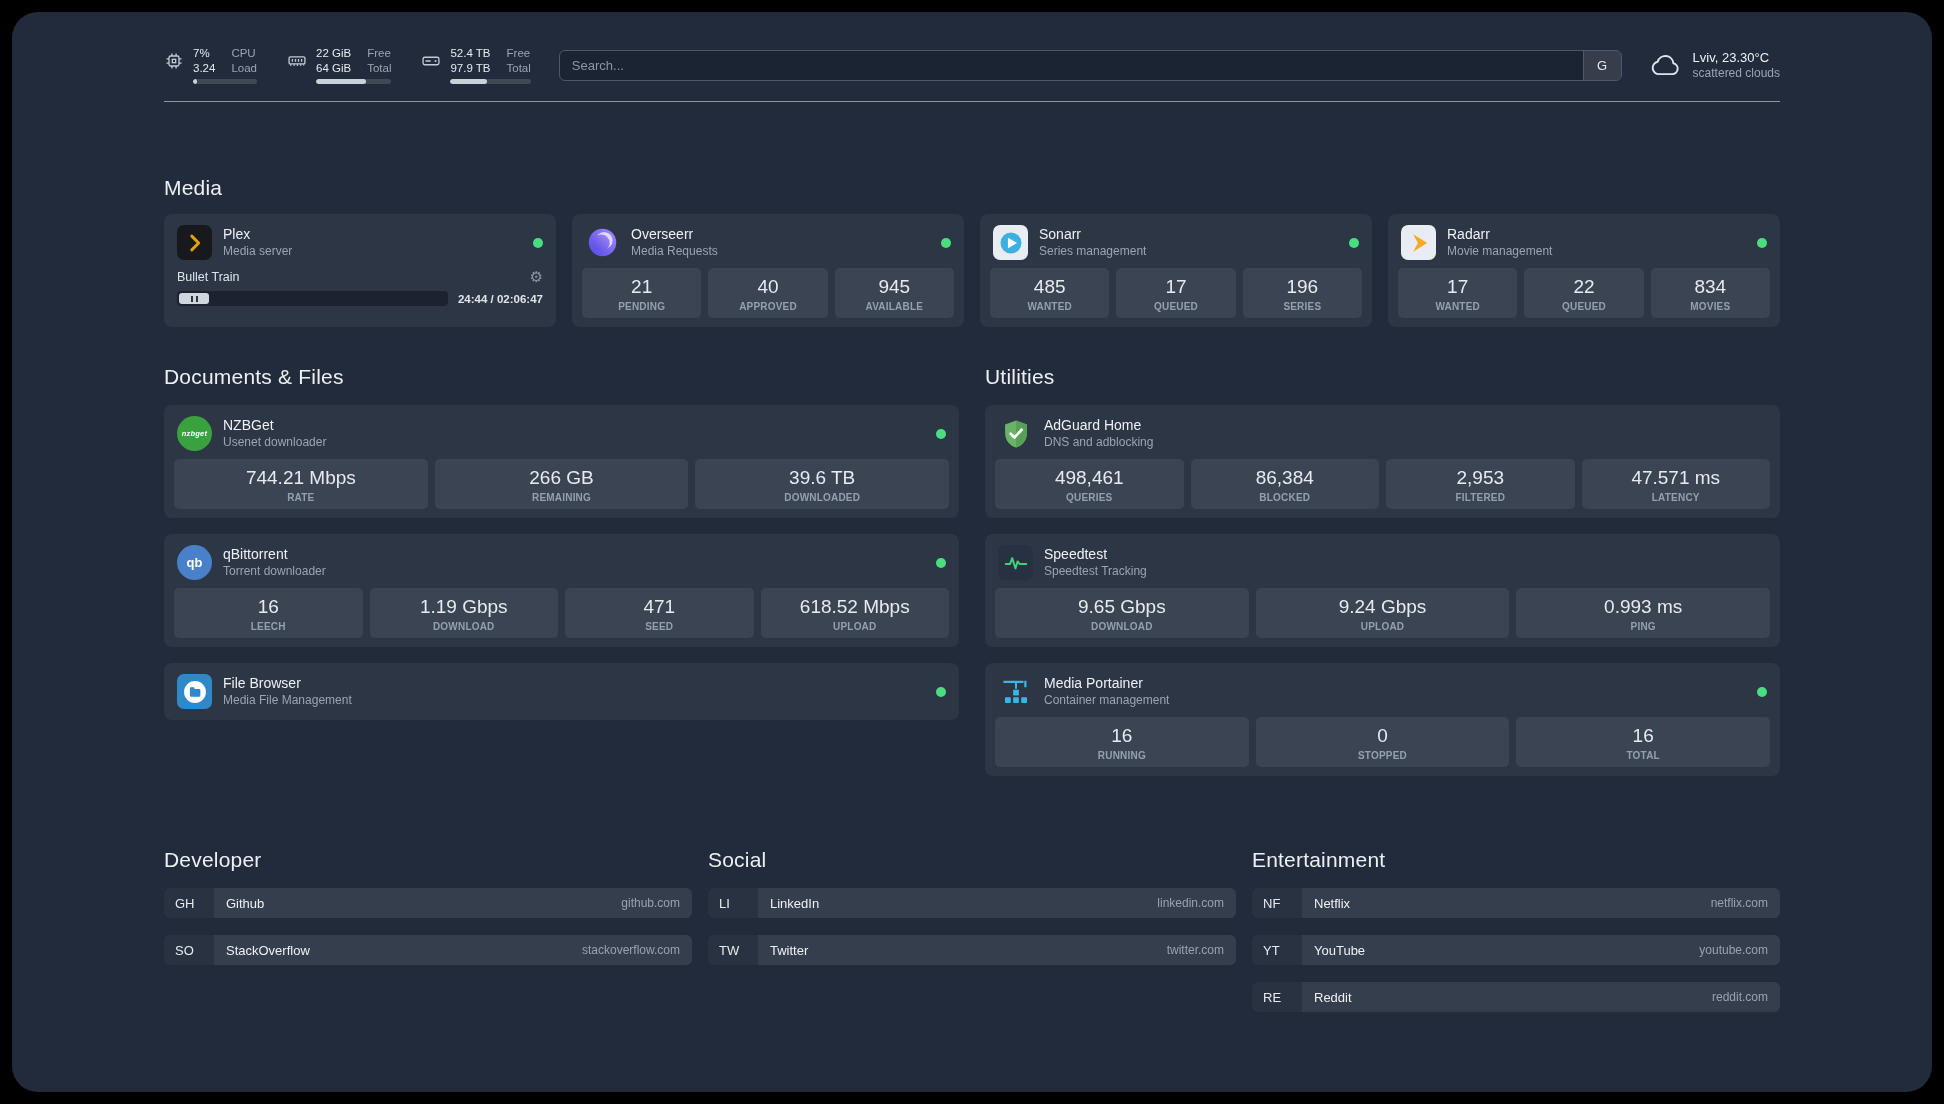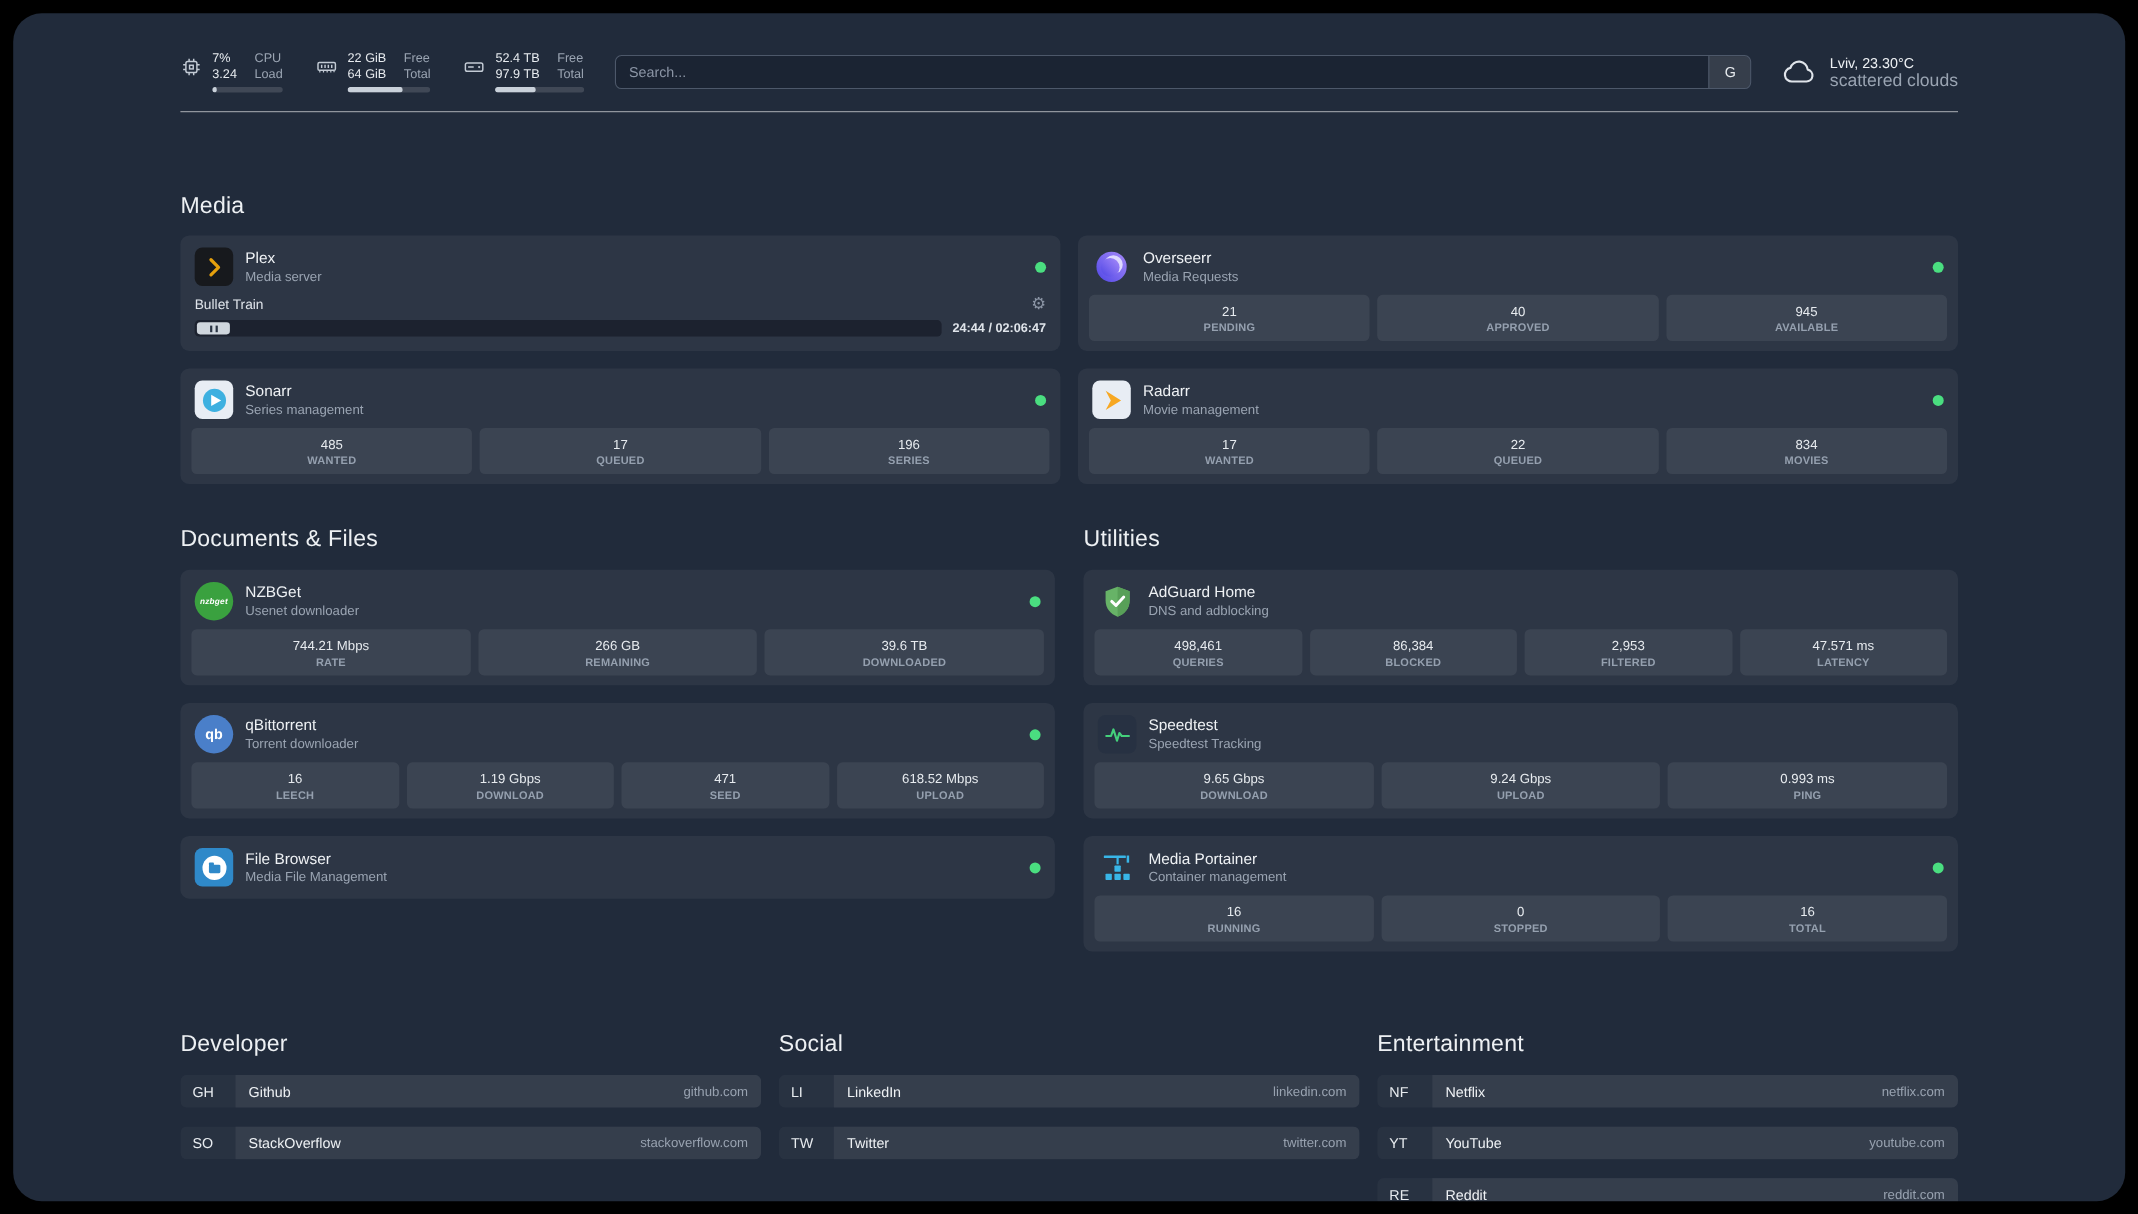--- a/index.html
+++ b/index.html
@@ -31,45 +31,45 @@
   .searchwrap { flex: 1; display: flex; align-items: stretch; height: 31px;
     border: 1px solid #4d586a; border-radius: 6px; background: rgba(10,16,26,.25); overflow: hidden; }
   .searchwrap input { flex: 1; background: transparent; border: 0; outline: 0; color: #d6dbe1;
     font-size: 13px; padding: 0 12px; font-family: inherit; }
   .searchwrap input::placeholder { color: #8b95a5; }
   .provider { width: 38px; background: rgba(255,255,255,.12); border: 0; border-left: 1px solid #4d586a;
     color: #e7ebef; font-size: 13px; cursor: pointer; font-family: inherit; }
 
   .weather { display: flex; align-items: center; gap: 11px; }
   .weather-loc { font-size: 13px; color: #eef1f4; line-height: 16px; }
-  .weather-cond { font-size: 16px; color: #9aa4b2; line-height: 15px; }
+  .weather-cond { font-size: 12px; color: #9aa4b2; line-height: 15px; }
 
   .divider { border: 0; border-top: 1.5px solid rgba(255,255,255,.5); margin-top: 17px; }
 
   
   h2 { font-size: 21px; font-weight: 400; color: #edf0f3; letter-spacing: .2px; }
   .media-section { margin-top: 74px; }
-  .cards4 { display: grid; grid-template-columns: repeat(2, 1fr); gap: 16px; margin-top: 14px; }
+  .cards4 { display: grid; grid-template-columns: repeat(4, 1fr); gap: 16px; margin-top: 14px; }
   .twocol { display: grid; grid-template-columns: 1fr 1fr; gap: 26px; margin-top: 38px; }
   .twocol h2 { margin-bottom: 16px; }
   .col .card { margin-bottom: 16px; }
 
   
   .card { background: rgba(255,255,255,.055); border-radius: 8px; padding: 9px 10px; }
   .card-head { display: flex; align-items: center; gap: 11px; padding: 2px 3px 4px; }
   .svc-icon { width: 35px; height: 35px; border-radius: 7px; display: flex; align-items: center;
     justify-content: center; flex: none; overflow: hidden; }
   .round { border-radius: 50%; }
   .titles { min-width: 0; }
   .name { font-size: 14px; color: #eef1f4; line-height: 17px; }
   .sub { font-size: 12px; color: #9aa4b2; line-height: 15px; margin-top: 1px; }
   .dot { width: 10px; height: 10px; border-radius: 50%; background: #4ade80; margin-left: auto; flex: none; }
   .stats { display: flex; gap: 7px; margin-top: 4px; }
   .stat { flex: 1; background: rgba(255,255,255,.07); border-radius: 5px; text-align: center; padding: 8px 2px 6px; }
-  .stat-val { font-size: 12px; color: #e7ebef; }
+  .stat-val { font-size: 19px; color: #e7ebef; }
   .stat-lab { font-size: 10px; font-weight: 700; color: #95a0af; margin-top: 3px; letter-spacing: .2px; }
 
   
   .player { padding: 2px 3px 2px; }
   .np-row { display: flex; align-items: center; justify-content: space-between;
     font-size: 12.5px; color: #dfe4ea; margin: 3px 0 7px; }
   .gear { color: #8b95a5; font-size: 15px; cursor: pointer; line-height: 1; }
   .bar-row { display: flex; align-items: center; gap: 10px; font-weight: bold; }
   .pbar { flex: 1; height: 15px; background: rgba(8,12,20,.45); border-radius: 4px; position: relative; }
   .pause-pill { position: absolute; left: 2px; top: 2px; width: 30px; height: 11px; background: #cfd6dd;

